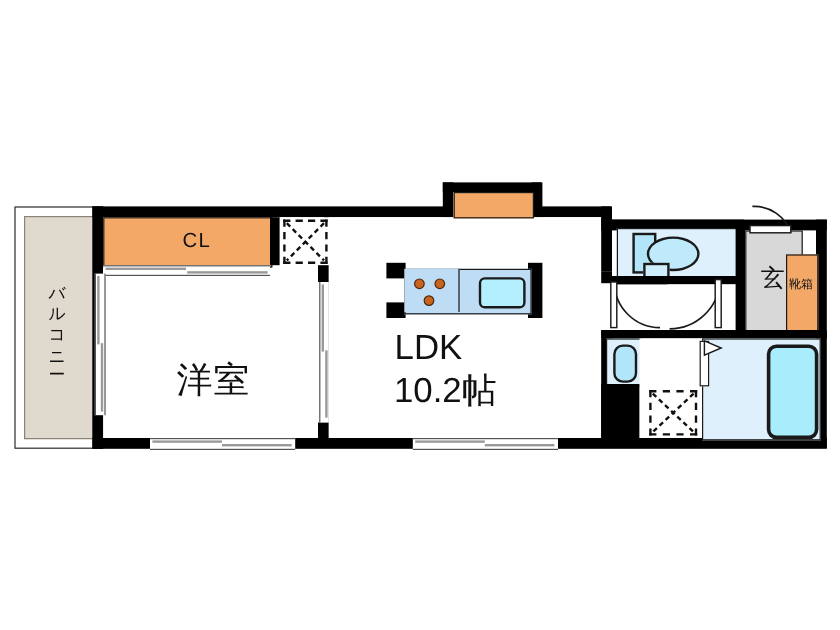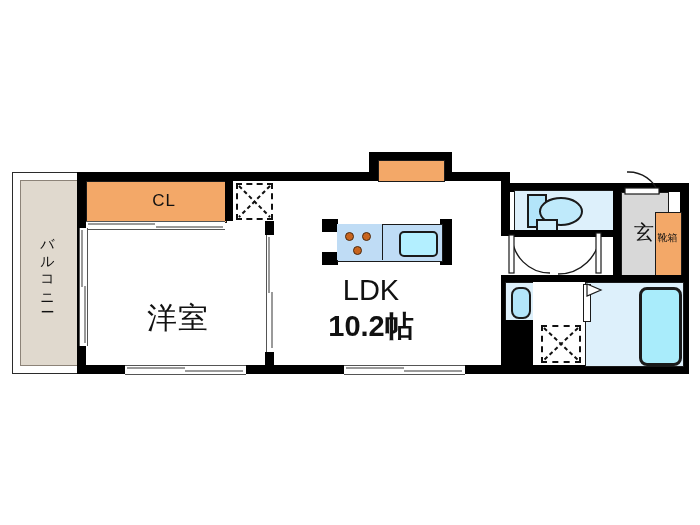--- a/index.html
+++ b/index.html
@@ -155,22 +155,22 @@
   <div class="abs wall" style="left:440px; top:219px; width:12px; height:46px;"></div>
   <div class="abs" style="left:337px; top:224px; width:104px; height:36px; background:#bfdcf5; border:1px solid #1a1a1a;"></div>
 
   <div class="abs" style="left:337px; top:224px; width:45px; height:36px; background:#bfdcf5; border-right:1px solid #1a1a1a;"></div>
   <div class="abs" style="left:345px; top:232px; width:7px; height:7px; background:#c8641e; border:1px solid #4a2a10; border-radius:50%;"></div>
   <div class="abs" style="left:362px; top:232px; width:7px; height:7px; background:#c8641e; border:1px solid #4a2a10; border-radius:50%;"></div>
   <div class="abs" style="left:353px; top:246px; width:7px; height:7px; background:#c8641e; border:1px solid #4a2a10; border-radius:50%;"></div>
 
   <div class="abs" style="left:399px; top:231px; width:35px; height:22px; background:#b3efff; border:2px solid #1a1a1a; border-radius:5px;"></div>
 
-  <div class="abs lbl lbl-room2" style="left:281px; top:275px; width:180px; ">LDK</div>
-  <div class="abs lbl lbl-room2" style="left:281px; top:311px; width:180px; text-align:center;font-weight:bold;">10.2帖</div>
+  <div class="abs lbl lbl-room2" style="left:267px; top:275px; width:180px; ">LDK</div>
+  <div class="abs lbl lbl-room2" style="left:281px; top:311px; width:180px; text-align:center;">10.2帖</div>
 
   <div class="abs window-h" style="left:344px; top:365px; width:121px; height:8px;">
     <div class="pane" style="left:2px; top:1px; width:58px;"></div>
     <div class="pane" style="left:60px; top:4px; width:58px;"></div>
   </div>
 
   <div class="abs wall" style="left:501px; top:181px; width:9px; height:45px;"></div>
   <div class="abs wall" style="left:501px; top:226px; width:9px; height:10px;"></div>
   <div class="abs wall" style="left:501px; top:275px; width:9px; height:90px;"></div>
 

